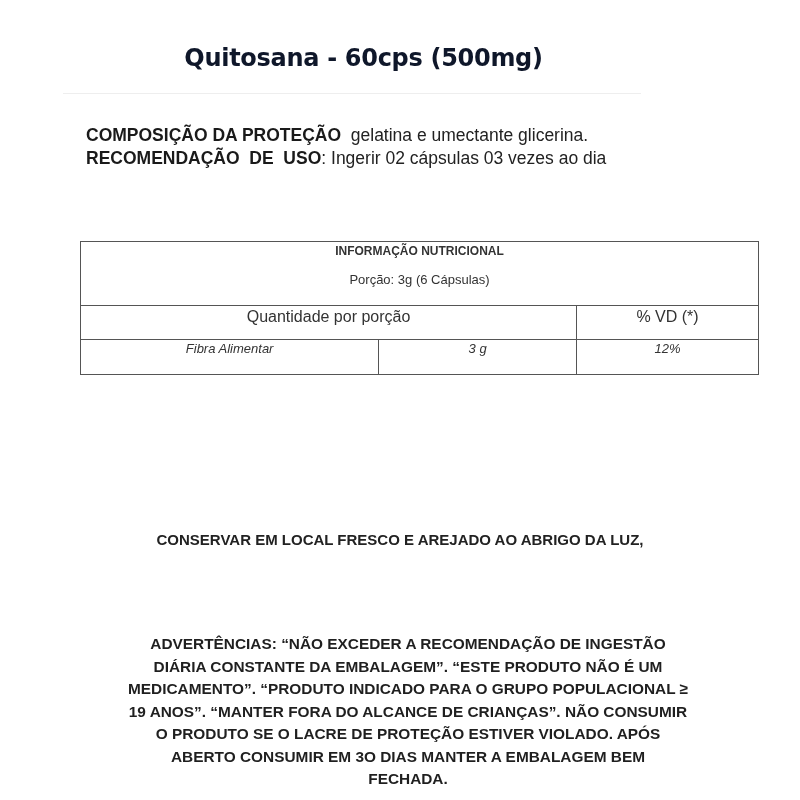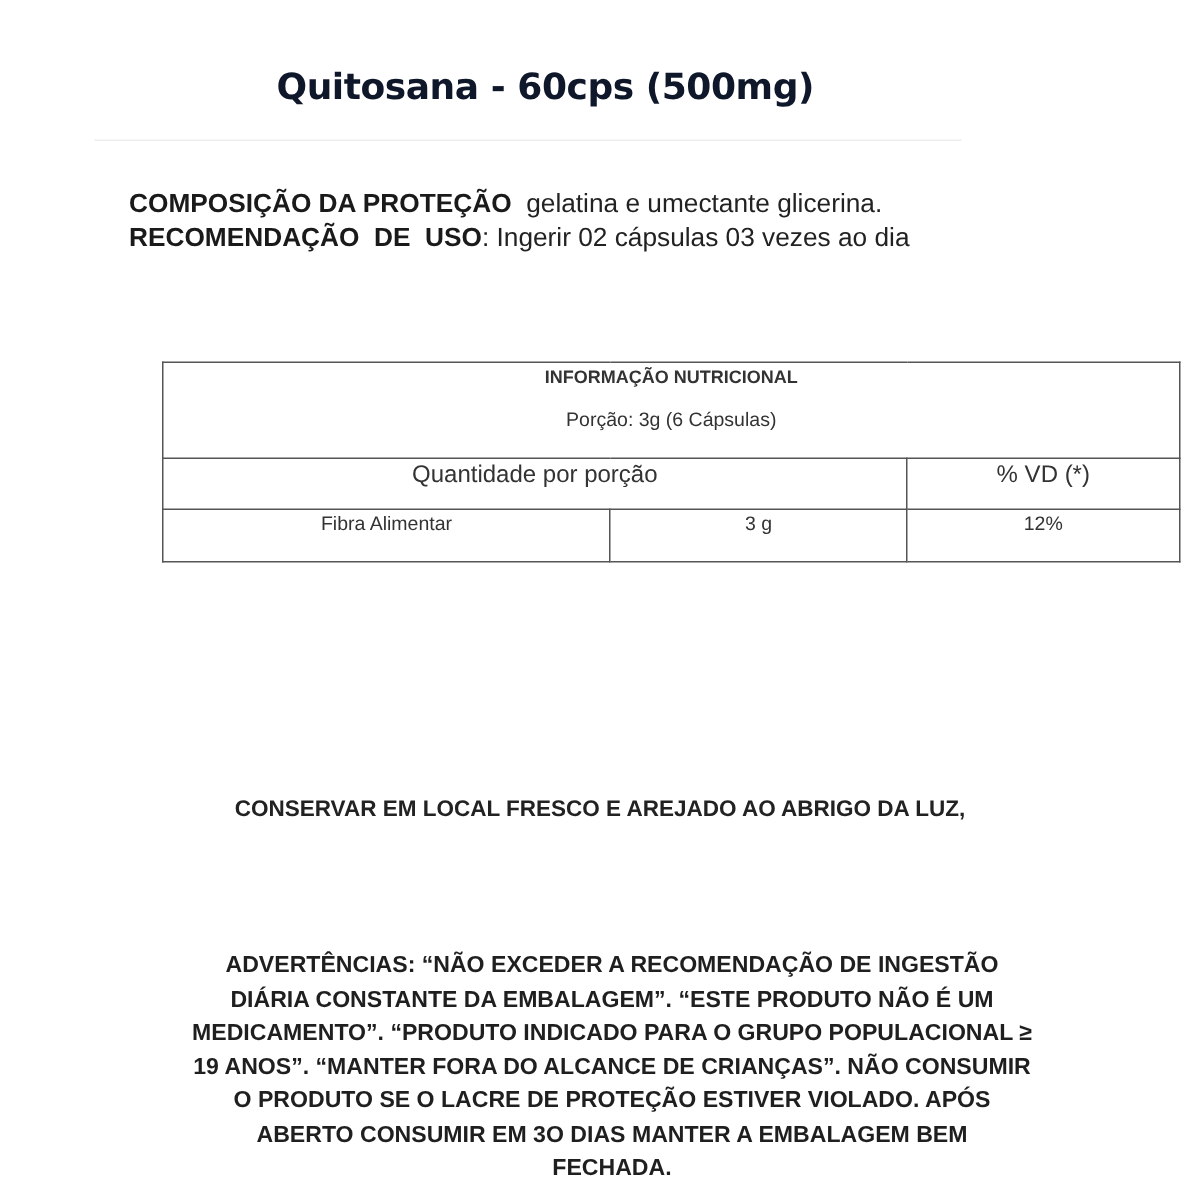--- a/index.html
+++ b/index.html
@@ -7,27 +7,27 @@
   .title {
     position: absolute; left: 0; top: 44px; width: 727px; text-align: center;
     font-family: "DejaVu Sans", sans-serif; font-weight: bold; font-size: 24px; color: #0f172a;
     letter-spacing: -0.3px;
   }
   .title-rule { position: absolute; left: 63px; top: 93px; width: 578px; height: 1px; background: #eeeeee; }
   .specs { position: absolute; left: 86px; top: 124px; font-family: "Liberation Sans", sans-serif; font-size: 17.5px; line-height: 23px; color: #222; }
   .specs .row { white-space: pre; }
   .specs b { font-weight: bold; color: #1a1a1a; }
 
-  .ntable { position: absolute; left: 80px; top: 241px; width: 679px; border-collapse: collapse; font-family: "Liberation Sans", sans-serif; color: #333; margin-left: 28px; }
+  .ntable { position: absolute; left: 80px; top: 241px; width: 679px; border-collapse: collapse; font-family: "Liberation Sans", sans-serif; color: #333; }
   .ntable td { border: 1.3px solid #555; padding: 0; text-align: center; vertical-align: top; }
   .ntable .head { height: 64px; }
   .ntable .head .h1 { font-size: 12px; font-weight: bold; margin-top: 2px; color: #333; }
   .ntable .head .h2 { font-size: 13px; margin-top: 14px; }
   .ntable .qty td { height: 31px; font-size: 16px; padding-top: 2px; }
-  .ntable .fiber td { height: 33px; font-size: 13px; padding-top: 1px; }
+  .ntable .fiber td { height: 33px; font-size: 13px; padding-top: 1px; font-style: italic; }
   .ntable .note td { height: 47px; font-family: "DejaVu Sans", sans-serif; font-size: 11.2px; line-height: 18px; padding-top: 0px; color: #333; }
   .ntable .vd td { height: 55px; font-family: "DejaVu Sans", sans-serif; font-size: 11.2px; line-height: 18px; padding-top: 4px; color: #333; }
 
   .store { position: absolute; left: 80px; top: 528px; width: 640px; text-align: center; font-family: "Liberation Sans", sans-serif; font-weight: bold; font-size: 15px; line-height: 24px; color: #222; }
   .warn { position: absolute; left: 78px; top: 633px; width: 660px; text-align: center; font-family: "Liberation Sans", sans-serif; font-weight: bold; font-size: 15.4px; line-height: 22.5px; color: #1f1f1f; white-space: pre-line; }
 </style>
 </head>
 <body>
 
 <div class="title">Quitosana - 60cps (500mg)</div>

